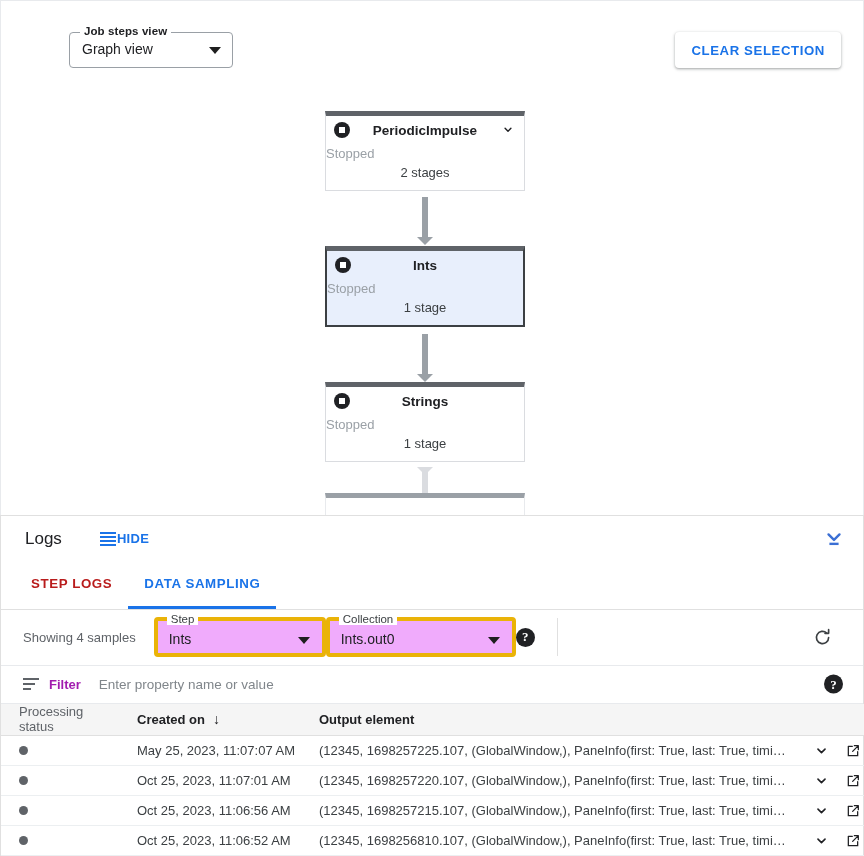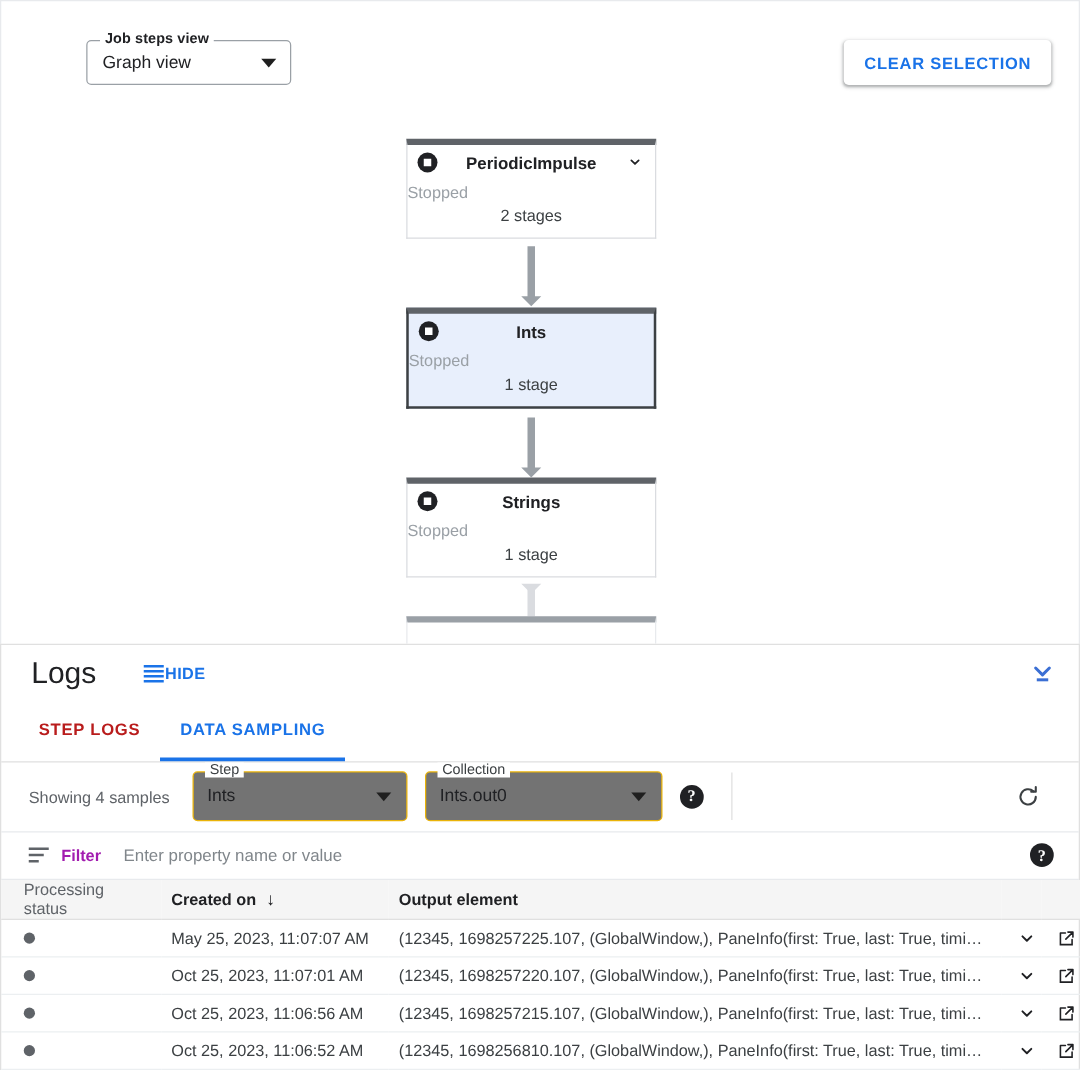--- a/index.html
+++ b/index.html
@@ -116,21 +116,21 @@
     border: 1px solid #e0e0e0;
     border-bottom: none;
     display: flex; flex-direction: column;
     background: #fff;
     position: relative;
   }
   .logs-header {
     height: 46px; display: flex; align-items: center;
     padding: 0 16px 0 24px; position: relative;
   }
-  .logs-title { font-size: 24px; color: #202124; }
+  .logs-title { font-size: 17px; color: #202124; }
   .hide-btn {
     display: flex; align-items: center; gap: 1px;
     margin-left: 38px; color: #1a73e8;
     font-size: 13px; font-weight: bold; letter-spacing: .3px;
     background: none; border: none; cursor: pointer;
     font-family: "Liberation Sans", sans-serif;
   }
   .hide-icon { width: 16px; height: 14px; display: flex; flex-direction: column; justify-content: space-between; }
   .hide-icon span { display: block; height: 2px; background: #1a73e8; }
   .hide-icon span:nth-child(1) { width: 16px; }
@@ -156,22 +156,22 @@
   }
   .tab.active { color: #1a73e8; border-bottom-color: #1a73e8; }
 
   .sampling-bar {
     height: 56px; display: flex; align-items: center;
     padding: 0 16px 0 22px; border-bottom: 1px solid #e8eaed;
     position: relative;
   }
   .showing { font-size: 13px; color: #5f6368; margin-right: 18px; }
   .field {
-    position: relative; height: 40px; border: 1px solid #eab308;
-    border-radius: 4px; margin-right: 14px; background: #737373;
+    position: relative; height: 40px; border: 4px solid #eab308;
+    border-radius: 4px; background: #f0abfc;
   }
   .field.step { width: 172px; }
   .field.collection { width: 190px; }
   .field .legend {
     position: absolute; top: -8px; left: 9px; background: #fff; padding: 0 4px;
     font-size: 11.5px; color: #3c4043;
   }
   .field .value { position: absolute; left: 11px; top: 10px; font-size: 14px; color: #202124; }
   .field .caret {
     position: absolute; right: 12px; top: 16px;

